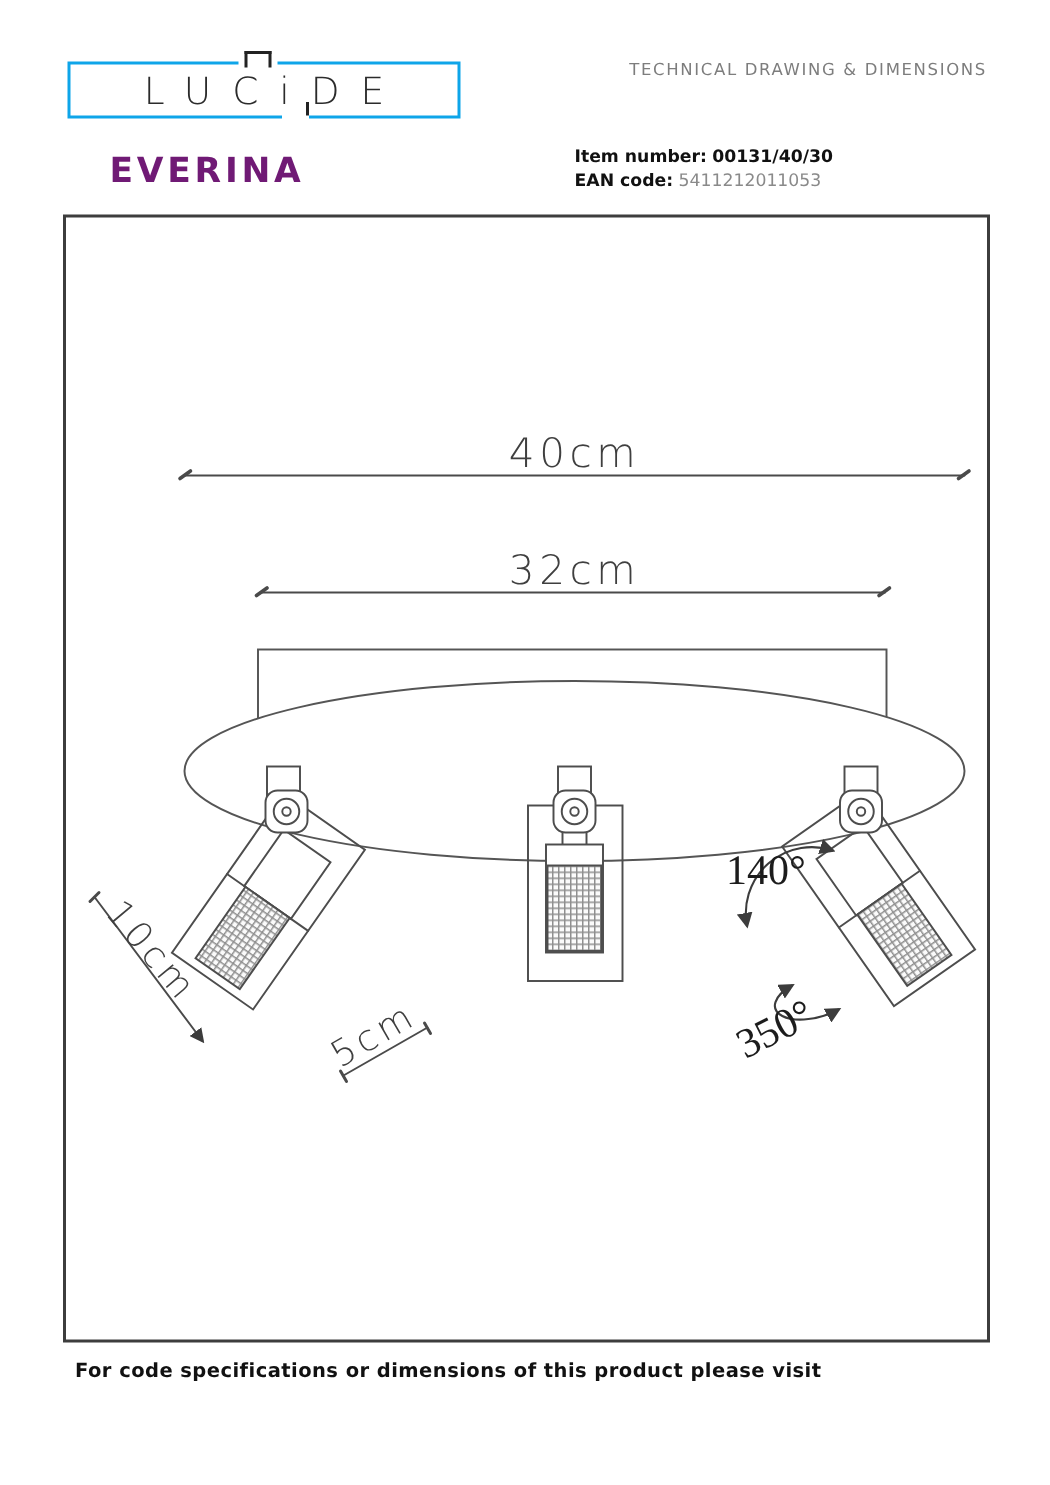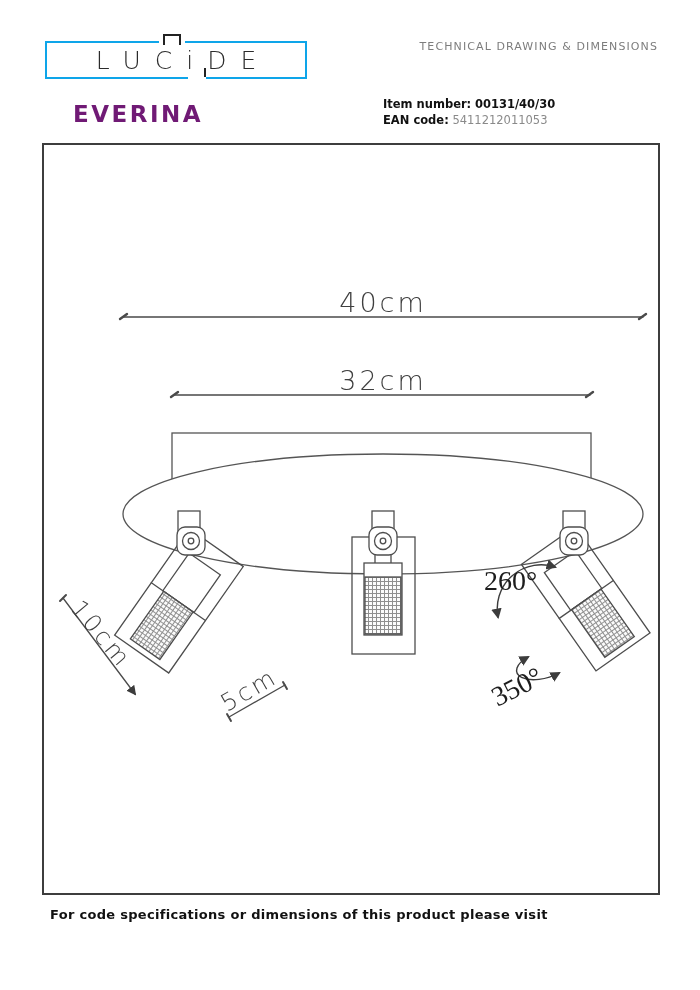--- a/index.html
+++ b/index.html
@@ -158,19 +158,19 @@
 
       <path d="M454 472 A 44 44 0 0 1 511 422" stroke="#3c3c3c" stroke-width="1.4" marker-start="url(#arw)" marker-end="url(#arw)"></path>
 
       <path d="M484 512 A 27 13 -15 1 0 515 528" stroke="#3c3c3c" stroke-width="1.4" marker-start="url(#arw)" marker-end="url(#arw)"></path>
     </svg>
 
     <div class="dim-label dim-40">40cm</div>
     <div class="dim-label dim-32">32cm</div>
     <div class="dim-label dim-10">10cm</div>
     <div class="dim-label dim-5">5cm</div>
-    <div class="angle-label angle-180">260°</div>
+    <div class="angle-label angle-180">140°</div>
     <div class="angle-label angle-350">350°</div>
   </div>
 
   <div class="footer-note">For code specifications or dimensions of this product please visit</div>
 
 </div>
 
 </body></html>

